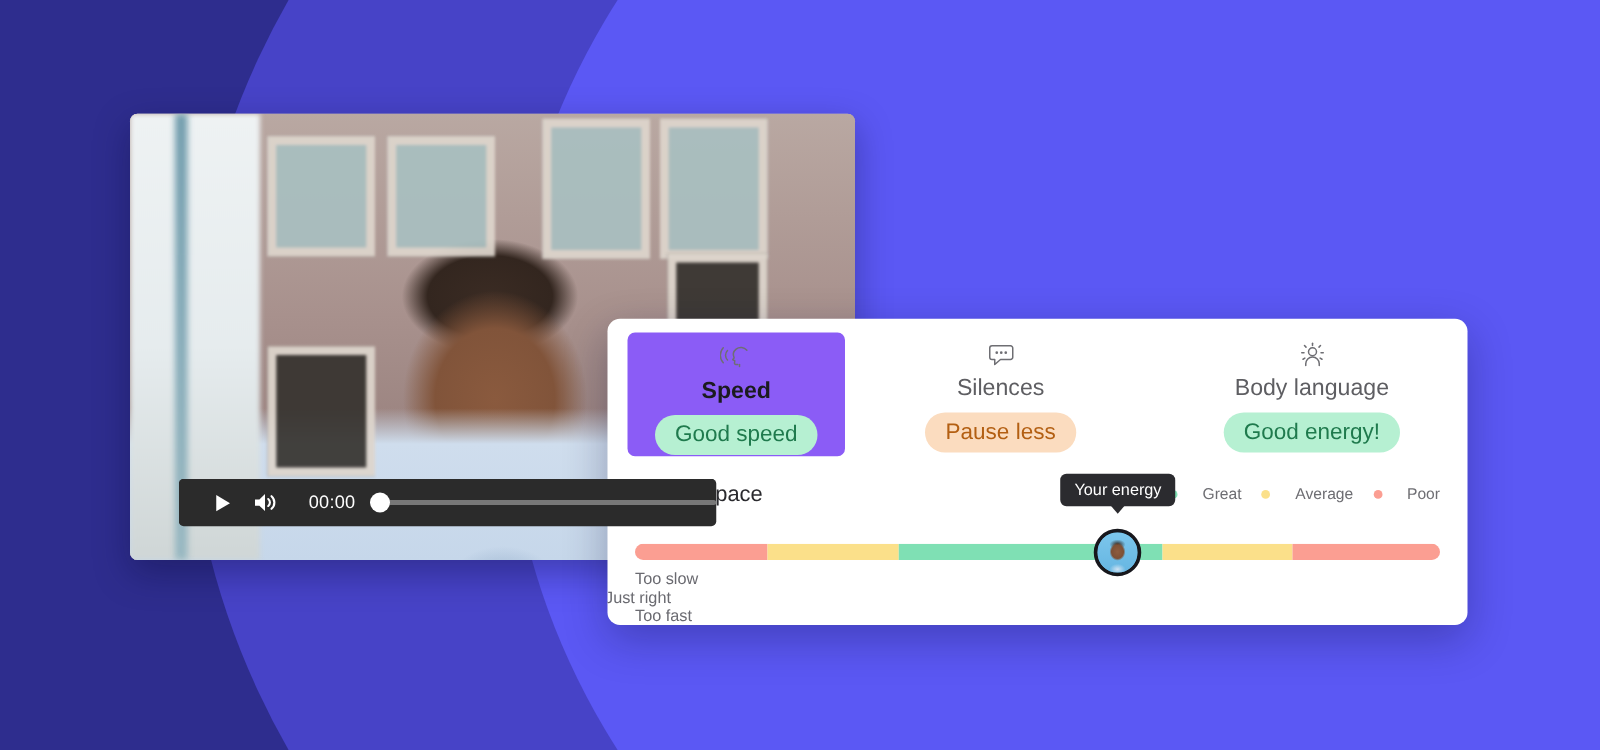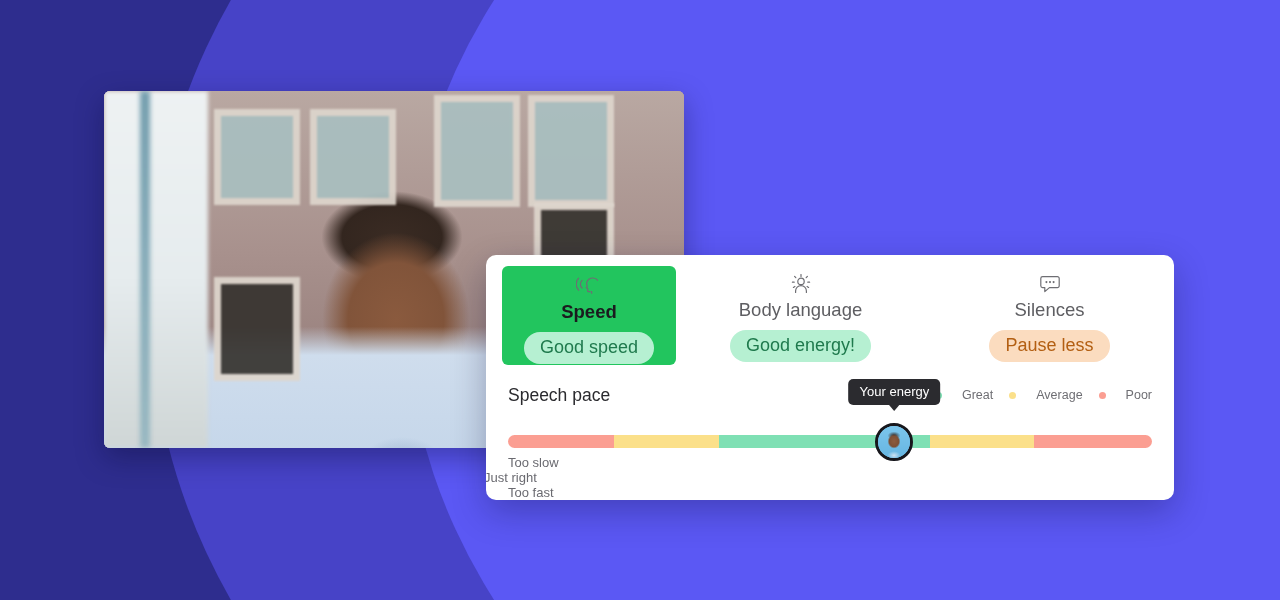--- a/index.html
+++ b/index.html
@@ -182,21 +182,21 @@
   .metric {
     flex: 1 1 0;
     display: flex;
     flex-direction: column;
     align-items: center;
     justify-content: center;
     padding-top: 12px;
     cursor: pointer;
   }
   .metric.selected {
-    background: #22c55e;
+    background: #8b5cf6;
     border-radius: 6px;
     margin: 11px 0 0 16px;
     padding-top: 6px;
     flex: 0 0 174px;
   }
   .metric-icon {
     height: 26px;
     display: flex;
     align-items: center;
     justify-content: center;
@@ -343,67 +343,86 @@
     <div class="pane" style="left:206px;top:18px;width:86px;height:96px;"></div>
     <div class="pane" style="left:330px;top:4px;width:86px;height:112px;"></div>
     <div class="pane" style="left:424px;top:4px;width:86px;height:112px;"></div>
     <div class="pane dark" style="left:110px;top:186px;width:86px;height:104px;"></div>
     <div class="pane dark" style="left:430px;top:112px;width:80px;height:104px;"></div>
     <div class="pane dark" style="left:430px;top:238px;width:80px;height:100px;"></div>
 
     <div class="video-blur-overlay"></div>
   </div>
 
+  <div class="controls">
+    <div class="ctrl-btn">
+      <svg width="13" height="15" viewBox="0 0 13 15">
+        <path d="M1 1 L12 7.5 L1 14 Z" fill="#ffffff"></path>
+      </svg>
+    </div>
+    <div class="ctrl-btn">
+      <svg width="20" height="18" viewBox="0 0 20 18">
+        <path d="M2 6.5 H5.5 L10 2.2 V15.8 L5.5 11.5 H2 Z" fill="#ffffff"></path>
+        <path d="M12.6 6.2 a3.6 3.6 0 0 1 0 5.6" stroke="#ffffff" stroke-width="1.7" fill="none" stroke-linecap="round"></path>
+        <path d="M15.2 4.0 a6.6 6.6 0 0 1 0 10.0" stroke="#ffffff" stroke-width="1.7" fill="none" stroke-linecap="round"></path>
+      </svg>
+    </div>
+    <div class="ctrl-time">00:00</div>
+    <div class="seek">
+      <div class="seek-track"></div>
+      <div class="seek-knob"></div>
+    </div>
+  </div>
 
   <div class="feedback-card">
 
     <div class="metrics-row">
 
       <div class="metric selected">
         <div class="metric-icon">
           <svg width="26" height="24" viewBox="0 0 26 24">
             <path d="M21.5 6.2 c-2.2 -2.6 -6.1 -2.9 -8.6 -0.9 c-2.2 1.8 -2.7 4.6 -1.6 6.9 l-1.1 1.6 l1.6 .7 l-.2 2.0 c-.05 .6 .4 1.1 1.0 1.1 l1.6 0" fill="none" stroke="#6e6e73" stroke-width="1.2" stroke-linecap="round" stroke-linejoin="round"></path>
             <path d="M15.6 17.6 l0 1.6" fill="none" stroke="#6e6e73" stroke-width="1.2" stroke-linecap="round"></path>
             <path d="M6.0 6.4 a5.4 5.4 0 0 0 0 7.6" fill="none" stroke="#6e6e73" stroke-width="1.2" stroke-linecap="round"></path>
             <path d="M2.6 4.2 a8.8 8.8 0 0 0 0 12.0" fill="none" stroke="#6e6e73" stroke-width="1.2" stroke-linecap="round"></path>
           </svg>
         </div>
         <div class="metric-label">Speed</div>
         <div class="pill green">Good speed</div>
+      </div>
+
+      <div class="metric">
+        <div class="metric-icon">
+          <svg width="26" height="24" viewBox="0 0 26 24">
+            <path d="M5.6 4.6 h14.8 a1.8 1.8 0 0 1 1.8 1.8 v7.4 a1.8 1.8 0 0 1 -1.8 1.8 h-8.0 l-4.6 4.0 v-4.0 h-2.2 a1.8 1.8 0 0 1 -1.8 -1.8 v-7.4 a1.8 1.8 0 0 1 1.8 -1.8 z" fill="none" stroke="#6e6e73" stroke-width="1.2" stroke-linejoin="round"></path>
+            <circle cx="9.4" cy="10.1" r="1.05" fill="#6e6e73"></circle>
+            <circle cx="13.0" cy="10.1" r="1.05" fill="#6e6e73"></circle>
+            <circle cx="16.6" cy="10.1" r="1.05" fill="#6e6e73"></circle>
+          </svg>
+        </div>
+        <div class="metric-label">Silences</div>
+        <div class="pill orange">Pause less</div>
       </div>
 
       <div class="metric">
         <div class="metric-icon">
           <svg width="26" height="24" viewBox="0 0 26 24">
             <circle cx="13" cy="9.4" r="3.2" fill="none" stroke="#6e6e73" stroke-width="1.2"></circle>
             <path d="M7.6 20.4 v-1.4 a5.4 5.4 0 0 1 10.8 0 v1.4" fill="none" stroke="#6e6e73" stroke-width="1.2" stroke-linecap="round"></path>
             <path d="M13 2.6 v1.8" stroke="#6e6e73" stroke-width="1.2" stroke-linecap="round"></path>
             <path d="M6.6 4.4 l1.2 1.3" stroke="#6e6e73" stroke-width="1.2" stroke-linecap="round"></path>
             <path d="M19.4 4.4 l-1.2 1.3" stroke="#6e6e73" stroke-width="1.2" stroke-linecap="round"></path>
             <path d="M4.4 10.2 h1.8" stroke="#6e6e73" stroke-width="1.2" stroke-linecap="round"></path>
             <path d="M21.6 10.2 h-1.8" stroke="#6e6e73" stroke-width="1.2" stroke-linecap="round"></path>
             <path d="M5.4 15.4 l1.5 -.9" stroke="#6e6e73" stroke-width="1.2" stroke-linecap="round"></path>
             <path d="M20.6 15.4 l-1.5 -.9" stroke="#6e6e73" stroke-width="1.2" stroke-linecap="round"></path>
           </svg>
         </div>
         <div class="metric-label">Body language</div>
         <div class="pill green">Good energy!</div>
-      </div>
-
-      <div class="metric">
-        <div class="metric-icon">
-          <svg width="26" height="24" viewBox="0 0 26 24">
-            <path d="M5.6 4.6 h14.8 a1.8 1.8 0 0 1 1.8 1.8 v7.4 a1.8 1.8 0 0 1 -1.8 1.8 h-8.0 l-4.6 4.0 v-4.0 h-2.2 a1.8 1.8 0 0 1 -1.8 -1.8 v-7.4 a1.8 1.8 0 0 1 1.8 -1.8 z" fill="none" stroke="#6e6e73" stroke-width="1.2" stroke-linejoin="round"></path>
-            <circle cx="9.4" cy="10.1" r="1.05" fill="#6e6e73"></circle>
-            <circle cx="13.0" cy="10.1" r="1.05" fill="#6e6e73"></circle>
-            <circle cx="16.6" cy="10.1" r="1.05" fill="#6e6e73"></circle>
-          </svg>
-        </div>
-        <div class="metric-label">Silences</div>
-        <div class="pill orange">Pause less</div>
       </div>
 
 
     </div>
 
     <div class="pace">
       <div class="pace-head">
         <div class="pace-title">Speech pace</div>
         <div class="legend">
           <div class="legend-item">

